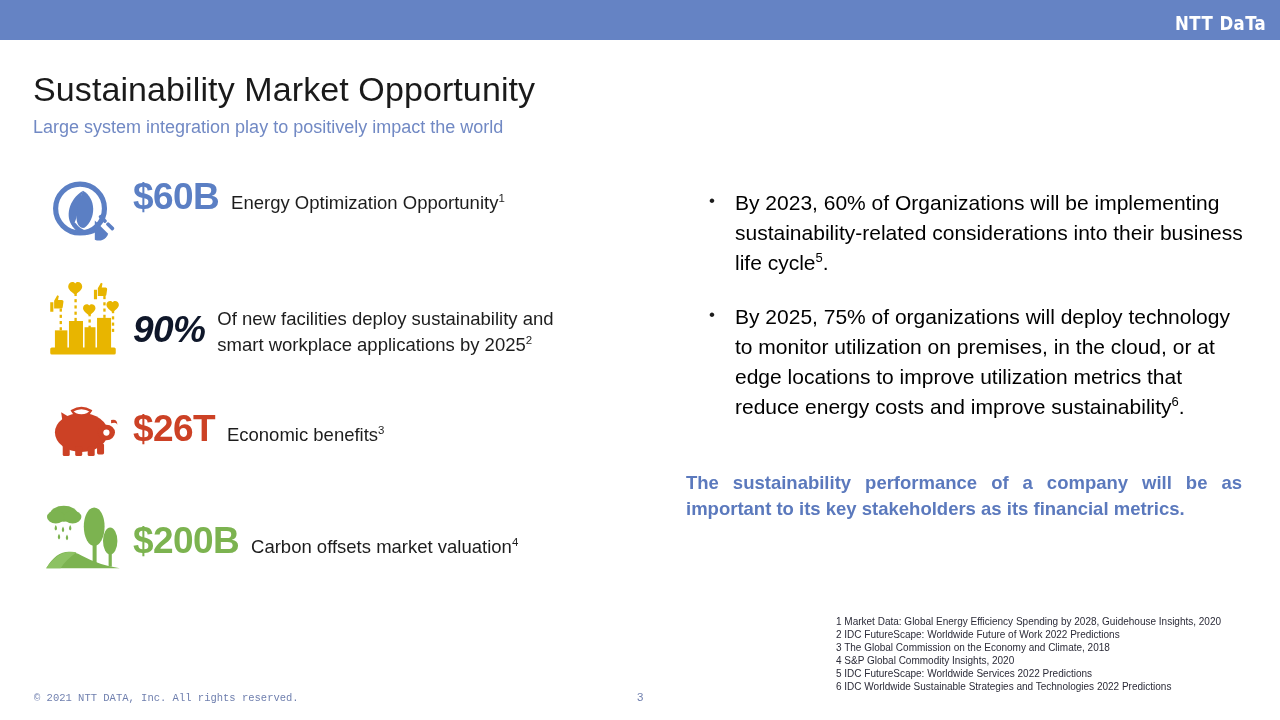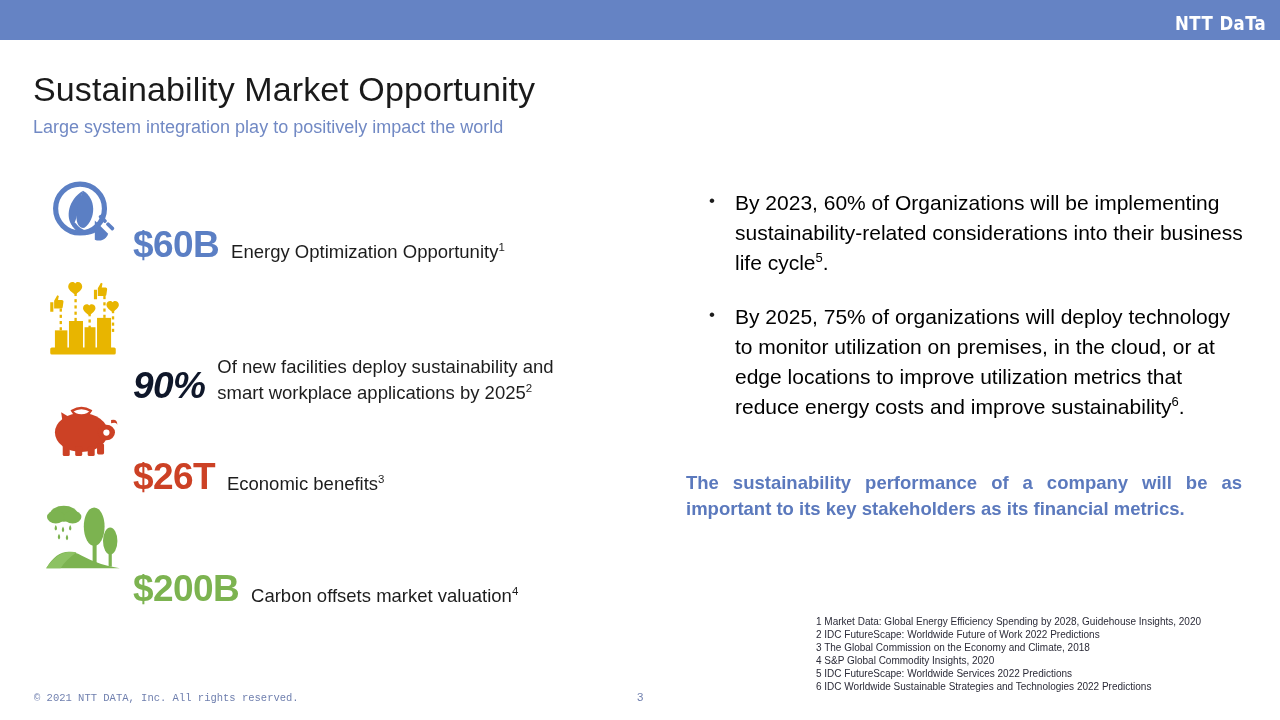--- a/index.html
+++ b/index.html
@@ -77,23 +77,22 @@
   .stat-icon {
     width: 100px;
     min-width: 100px;
     height: 82px;
     display: flex;
     align-items: center;
     justify-content: center;
   }
   .stat-body {
     display: flex;
-    align-items: flex-end;
+    align-items: center;
     padding-top: 6px;
-    margin-top: 48px;
   }
   .stat-value {
     font-size: 37px;
     font-weight: bold;
     line-height: 1.04;
     white-space: nowrap;
     letter-spacing: -0.6px;
   }
   .stat-row.r1 .stat-body { padding-top: 22px; }
   .stat-row.r2 .stat-body { padding-top: 20px; }
@@ -153,21 +152,21 @@
 
   
   .footnotes {
     position: absolute;
     left: 816px;
     top: 615px;
     font-size: 10px;
     line-height: 1.30;
     color: #2b2b38;
   }
-  .footnote { white-space: nowrap; }
+  .footnote { white-space: nowrap; margin-left: 20px; }
 
   
   .footer-copy {
     position: absolute;
     left: 34px;
     top: 692px;
     font-size: 10.5px;
     color: #6f7fae;
     font-family: Liberation Mono, monospace;
   }

